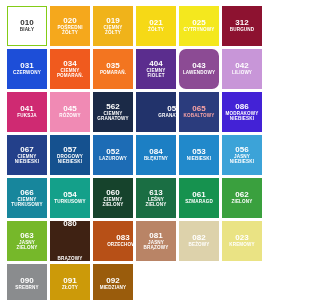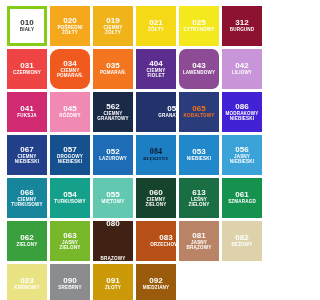--- a/index.html
+++ b/index.html
@@ -27,21 +27,21 @@
     display: flex;
     flex-direction: column;
     align-items: center;
     justify-content: center;
     box-sizing: border-box;
     text-align: center;
     overflow: hidden;
     line-height: 1.0;
   }
   .swatch.bordered {
-    border: 3px solid #84cc16;
+    border: 1px solid #84cc16;
   }
   .code {
     font-size: 8px;
     font-weight: bold;
     letter-spacing: 0.1px;
     margin-bottom: 1px;
   }
   .name {
     font-size: 4.6px;
     font-weight: bold;
@@ -73,25 +73,25 @@
       <div class="name">ŻÓŁTY</div>
     </div>
     <div class="swatch" style="background: rgb(244, 232, 30); color: rgb(255, 255, 255);">
       <div class="code">025</div>
       <div class="name">CYTRYNOWY</div>
     </div>
     <div class="swatch" style="background: rgb(141, 18, 48); color: rgb(255, 255, 255);">
       <div class="code">312</div>
       <div class="name">BURGUND</div>
     </div>
-    <div class="swatch" style="background: #ef4444; color: rgb(255, 255, 255);">
+    <div class="swatch" style="background: #1d4ed8; color: rgb(255, 255, 255);">
       <div class="code">031</div>
       <div class="name">CZERWONY</div>
     </div>
-    <div class="swatch" style="background: rgb(240, 90, 30); color: rgb(255, 255, 255); border-radius: 9px;">
+    <div class="swatch" style="background: rgb(240, 90, 30); color: rgb(255, 255, 255);">
       <div class="code">034</div>
       <div class="name">CIEMNY
 POMARAŃ.</div>
     </div>
     <div class="swatch" style="background: rgb(243, 117, 32); color: rgb(255, 255, 255);">
       <div class="code">035</div>
       <div class="name">POMARAŃ.</div>
     </div>
     <div class="swatch" style="background: rgb(91, 45, 142); color: rgb(255, 255, 255);">
       <div class="code">404</div>
@@ -116,21 +116,21 @@
     </div>
     <div class="swatch" style="background: rgb(27, 42, 71); color: rgb(255, 255, 255);">
       <div class="code">562</div>
       <div class="name">CIEMNY
 GRANATOWY</div>
     </div>
     <div class="swatch" style="background: rgb(34, 51, 107); color: rgb(255, 255, 255); padding-left: 36px;">
       <div class="code">050</div>
       <div class="name">GRANATOWY</div>
     </div>
-    <div class="swatch" style="background: rgb(43, 60, 125); color: #f97316;">
+    <div class="swatch" style="background: rgb(43, 60, 125); color: #fca5a5;">
       <div class="code">065</div>
       <div class="name">KOBALTOWY</div>
     </div>
     <div class="swatch" style="background: rgb(67, 34, 214); color: rgb(255, 255, 255);">
       <div class="code">086</div>
       <div class="name">MODRAKOWY
 NIEBIESKI</div>
     </div>
     <div class="swatch" style="background: rgb(35, 64, 138); color: rgb(255, 255, 255);">
       <div class="code">067</div>
@@ -139,45 +139,41 @@
     </div>
     <div class="swatch" style="background: rgb(21, 81, 143); color: rgb(255, 255, 255);">
       <div class="code">057</div>
       <div class="name">DROGOWY
 NIEBIESKI</div>
     </div>
     <div class="swatch" style="background: rgb(29, 108, 181); color: rgb(255, 255, 255);">
       <div class="code">052</div>
       <div class="name">LAZUROWY</div>
     </div>
-    <div class="swatch" style="background: rgb(28, 127, 196); color: #0f172a; font-family: Liberation Serif, serif;">
+    <div class="swatch" style="background: rgb(28, 127, 196); color: #ffffff;">
       <div class="code">084</div>
       <div class="name">BŁĘKITNY</div>
     </div>
     <div class="swatch" style="background: rgb(33, 137, 203); color: rgb(255, 255, 255);">
       <div class="code">053</div>
       <div class="name">NIEBIESKI</div>
     </div>
     <div class="swatch" style="background: rgb(60, 163, 216); color: rgb(255, 255, 255);">
       <div class="code">056</div>
       <div class="name">JASNY
 NIEBIESKI</div>
     </div>
     <div class="swatch" style="background: rgb(23, 134, 156); color: rgb(255, 255, 255);">
       <div class="code">066</div>
       <div class="name">CIEMNY
 TURKUSOWY</div>
     </div>
     <div class="swatch" style="background: rgb(20, 160, 138); color: rgb(255, 255, 255);">
       <div class="code">054</div>
       <div class="name">TURKUSOWY</div>
-    </div>
-    <div class="swatch" style="background: rgb(98, 201, 176); color: rgb(255, 255, 255);">
-      <div class="code">055</div>
-      <div class="name">MIĘTOWY</div>
     </div>
     <div class="swatch" style="background: rgb(22, 67, 44); color: rgb(255, 255, 255);">
       <div class="code">060</div>
       <div class="name">CIEMNY
 ZIELONY</div>
     </div>
     <div class="swatch" style="background: rgb(26, 110, 67); color: rgb(255, 255, 255);">
       <div class="code">613</div>
       <div class="name">LEŚNY
 ZIELONY</div>

